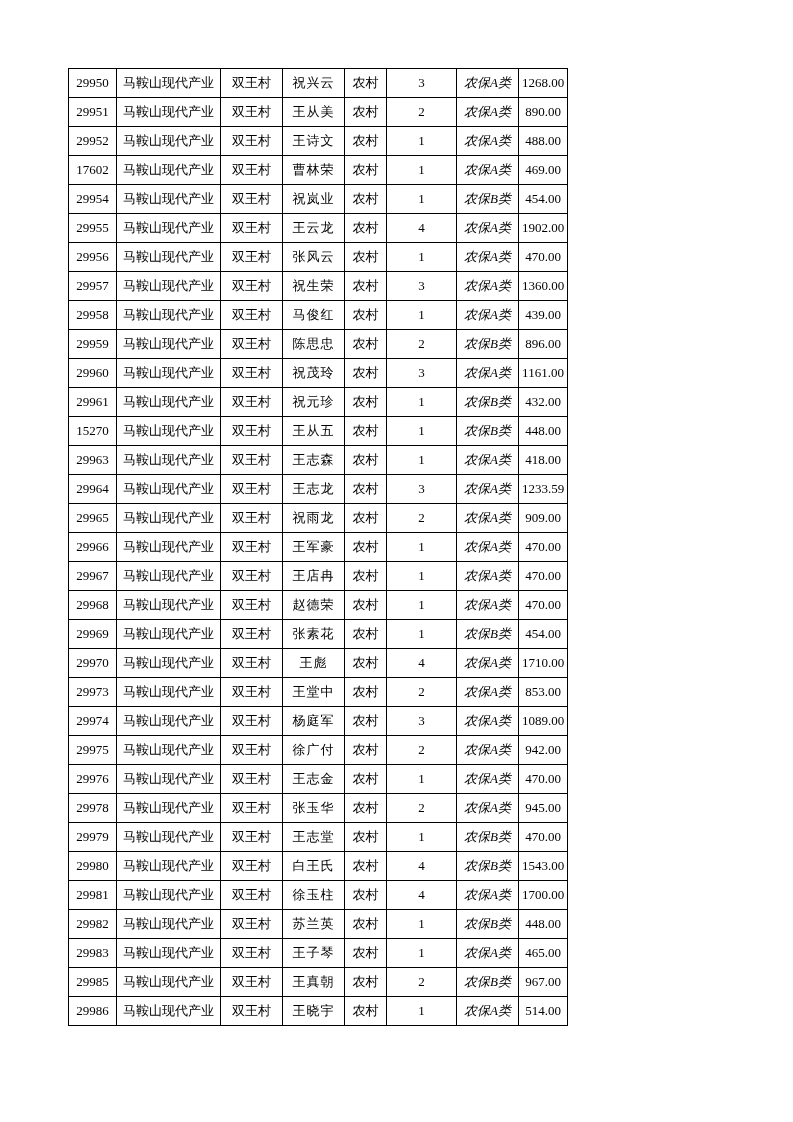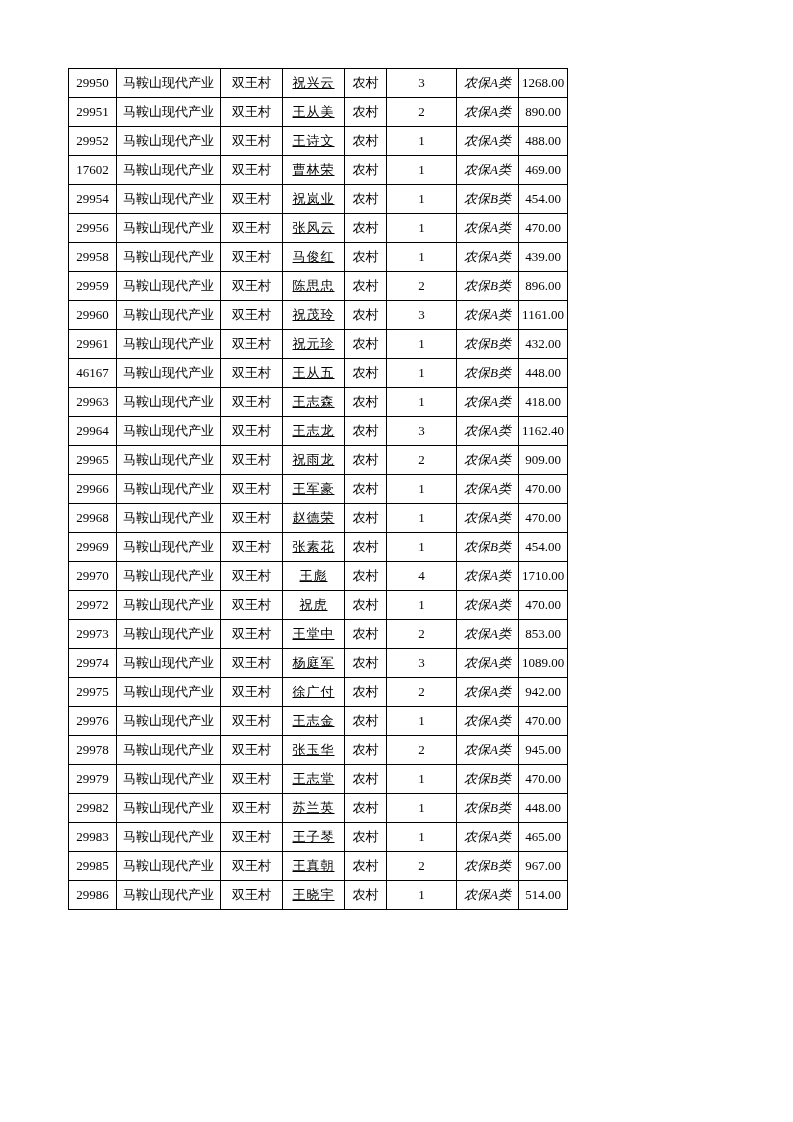--- a/index.html
+++ b/index.html
@@ -55,21 +55,21 @@
     padding-right: 4px;
     font-family: "Liberation Serif", serif;
   }
   td.col-org {
     text-align: left;
     padding-left: 1px;
     font-size: 13px;
   }
   td.col-village { text-align: center; }
   td.col-type { text-align: center; }
-  td.col-name { text-align: center; letter-spacing: 1px; text-decoration: underline; }
+  td.col-name { text-align: center; letter-spacing: 1px; }
   td.col-count { text-align: center; }
   td.col-cat { text-align: center; font-style: italic; }
   td.col-amount {
     text-align: right;
     padding-right: 6px;
     margin-left: 48px;
   }
 </style>
 </head>
 <body>
@@ -131,30 +131,50 @@
             <td class="col-id">29954</td>
             <td class="col-org">马鞍山现代产业</td>
             <td class="col-village">双王村</td>
             <td class="col-name">祝岚业</td>
             <td class="col-type">农村</td>
             <td class="col-count">1</td>
             <td class="col-cat">农保B类</td>
             <td class="col-amount">454.00</td>
           </tr>
           <tr>
+            <td class="col-id">29955</td>
+            <td class="col-org">马鞍山现代产业</td>
+            <td class="col-village">双王村</td>
+            <td class="col-name">王云龙</td>
+            <td class="col-type">农村</td>
+            <td class="col-count">4</td>
+            <td class="col-cat">农保A类</td>
+            <td class="col-amount">1902.00</td>
+          </tr>
+          <tr>
             <td class="col-id">29956</td>
             <td class="col-org">马鞍山现代产业</td>
             <td class="col-village">双王村</td>
             <td class="col-name">张风云</td>
             <td class="col-type">农村</td>
             <td class="col-count">1</td>
             <td class="col-cat">农保A类</td>
             <td class="col-amount">470.00</td>
           </tr>
           <tr>
+            <td class="col-id">29957</td>
+            <td class="col-org">马鞍山现代产业</td>
+            <td class="col-village">双王村</td>
+            <td class="col-name">祝生荣</td>
+            <td class="col-type">农村</td>
+            <td class="col-count">3</td>
+            <td class="col-cat">农保A类</td>
+            <td class="col-amount">1360.00</td>
+          </tr>
+          <tr>
             <td class="col-id">29958</td>
             <td class="col-org">马鞍山现代产业</td>
             <td class="col-village">双王村</td>
             <td class="col-name">马俊红</td>
             <td class="col-type">农村</td>
             <td class="col-count">1</td>
             <td class="col-cat">农保A类</td>
             <td class="col-amount">439.00</td>
           </tr>
           <tr>
@@ -181,21 +201,21 @@
             <td class="col-id">29961</td>
             <td class="col-org">马鞍山现代产业</td>
             <td class="col-village">双王村</td>
             <td class="col-name">祝元珍</td>
             <td class="col-type">农村</td>
             <td class="col-count">1</td>
             <td class="col-cat">农保B类</td>
             <td class="col-amount">432.00</td>
           </tr>
           <tr>
-            <td class="col-id">46167</td>
+            <td class="col-id">15270</td>
             <td class="col-org">马鞍山现代产业</td>
             <td class="col-village">双王村</td>
             <td class="col-name">王从五</td>
             <td class="col-type">农村</td>
             <td class="col-count">1</td>
             <td class="col-cat">农保B类</td>
             <td class="col-amount">448.00</td>
           </tr>
           <tr>
             <td class="col-id">29963</td>
@@ -208,21 +228,21 @@
             <td class="col-amount">418.00</td>
           </tr>
           <tr>
             <td class="col-id">29964</td>
             <td class="col-org">马鞍山现代产业</td>
             <td class="col-village">双王村</td>
             <td class="col-name">王志龙</td>
             <td class="col-type">农村</td>
             <td class="col-count">3</td>
             <td class="col-cat">农保A类</td>
-            <td class="col-amount">1162.40</td>
+            <td class="col-amount">1233.59</td>
           </tr>
           <tr>
             <td class="col-id">29965</td>
             <td class="col-org">马鞍山现代产业</td>
             <td class="col-village">双王村</td>
             <td class="col-name">祝雨龙</td>
             <td class="col-type">农村</td>
             <td class="col-count">2</td>
             <td class="col-cat">农保A类</td>
             <td class="col-amount">909.00</td>
@@ -231,20 +251,30 @@
             <td class="col-id">29966</td>
             <td class="col-org">马鞍山现代产业</td>
             <td class="col-village">双王村</td>
             <td class="col-name">王军豪</td>
             <td class="col-type">农村</td>
             <td class="col-count">1</td>
             <td class="col-cat">农保A类</td>
             <td class="col-amount">470.00</td>
           </tr>
           <tr>
+            <td class="col-id">29967</td>
+            <td class="col-org">马鞍山现代产业</td>
+            <td class="col-village">双王村</td>
+            <td class="col-name">王店冉</td>
+            <td class="col-type">农村</td>
+            <td class="col-count">1</td>
+            <td class="col-cat">农保A类</td>
+            <td class="col-amount">470.00</td>
+          </tr>
+          <tr>
             <td class="col-id">29968</td>
             <td class="col-org">马鞍山现代产业</td>
             <td class="col-village">双王村</td>
             <td class="col-name">赵德荣</td>
             <td class="col-type">农村</td>
             <td class="col-count">1</td>
             <td class="col-cat">农保A类</td>
             <td class="col-amount">470.00</td>
           </tr>
           <tr>
@@ -261,30 +291,20 @@
             <td class="col-id">29970</td>
             <td class="col-org">马鞍山现代产业</td>
             <td class="col-village">双王村</td>
             <td class="col-name">王彪</td>
             <td class="col-type">农村</td>
             <td class="col-count">4</td>
             <td class="col-cat">农保A类</td>
             <td class="col-amount">1710.00</td>
           </tr>
           <tr>
-            <td class="col-id">29972</td>
-            <td class="col-org">马鞍山现代产业</td>
-            <td class="col-village">双王村</td>
-            <td class="col-name">祝虎</td>
-            <td class="col-type">农村</td>
-            <td class="col-count">1</td>
-            <td class="col-cat">农保A类</td>
-            <td class="col-amount">470.00</td>
-          </tr>
-          <tr>
             <td class="col-id">29973</td>
             <td class="col-org">马鞍山现代产业</td>
             <td class="col-village">双王村</td>
             <td class="col-name">王堂中</td>
             <td class="col-type">农村</td>
             <td class="col-count">2</td>
             <td class="col-cat">农保A类</td>
             <td class="col-amount">853.00</td>
           </tr>
           <tr>
@@ -329,20 +349,40 @@
           </tr>
           <tr>
             <td class="col-id">29979</td>
             <td class="col-org">马鞍山现代产业</td>
             <td class="col-village">双王村</td>
             <td class="col-name">王志堂</td>
             <td class="col-type">农村</td>
             <td class="col-count">1</td>
             <td class="col-cat">农保B类</td>
             <td class="col-amount">470.00</td>
+          </tr>
+          <tr>
+            <td class="col-id">29980</td>
+            <td class="col-org">马鞍山现代产业</td>
+            <td class="col-village">双王村</td>
+            <td class="col-name">白王氏</td>
+            <td class="col-type">农村</td>
+            <td class="col-count">4</td>
+            <td class="col-cat">农保B类</td>
+            <td class="col-amount">1543.00</td>
+          </tr>
+          <tr>
+            <td class="col-id">29981</td>
+            <td class="col-org">马鞍山现代产业</td>
+            <td class="col-village">双王村</td>
+            <td class="col-name">徐玉柱</td>
+            <td class="col-type">农村</td>
+            <td class="col-count">4</td>
+            <td class="col-cat">农保A类</td>
+            <td class="col-amount">1700.00</td>
           </tr>
           <tr>
             <td class="col-id">29982</td>
             <td class="col-org">马鞍山现代产业</td>
             <td class="col-village">双王村</td>
             <td class="col-name">苏兰英</td>
             <td class="col-type">农村</td>
             <td class="col-count">1</td>
             <td class="col-cat">农保B类</td>
             <td class="col-amount">448.00</td>

